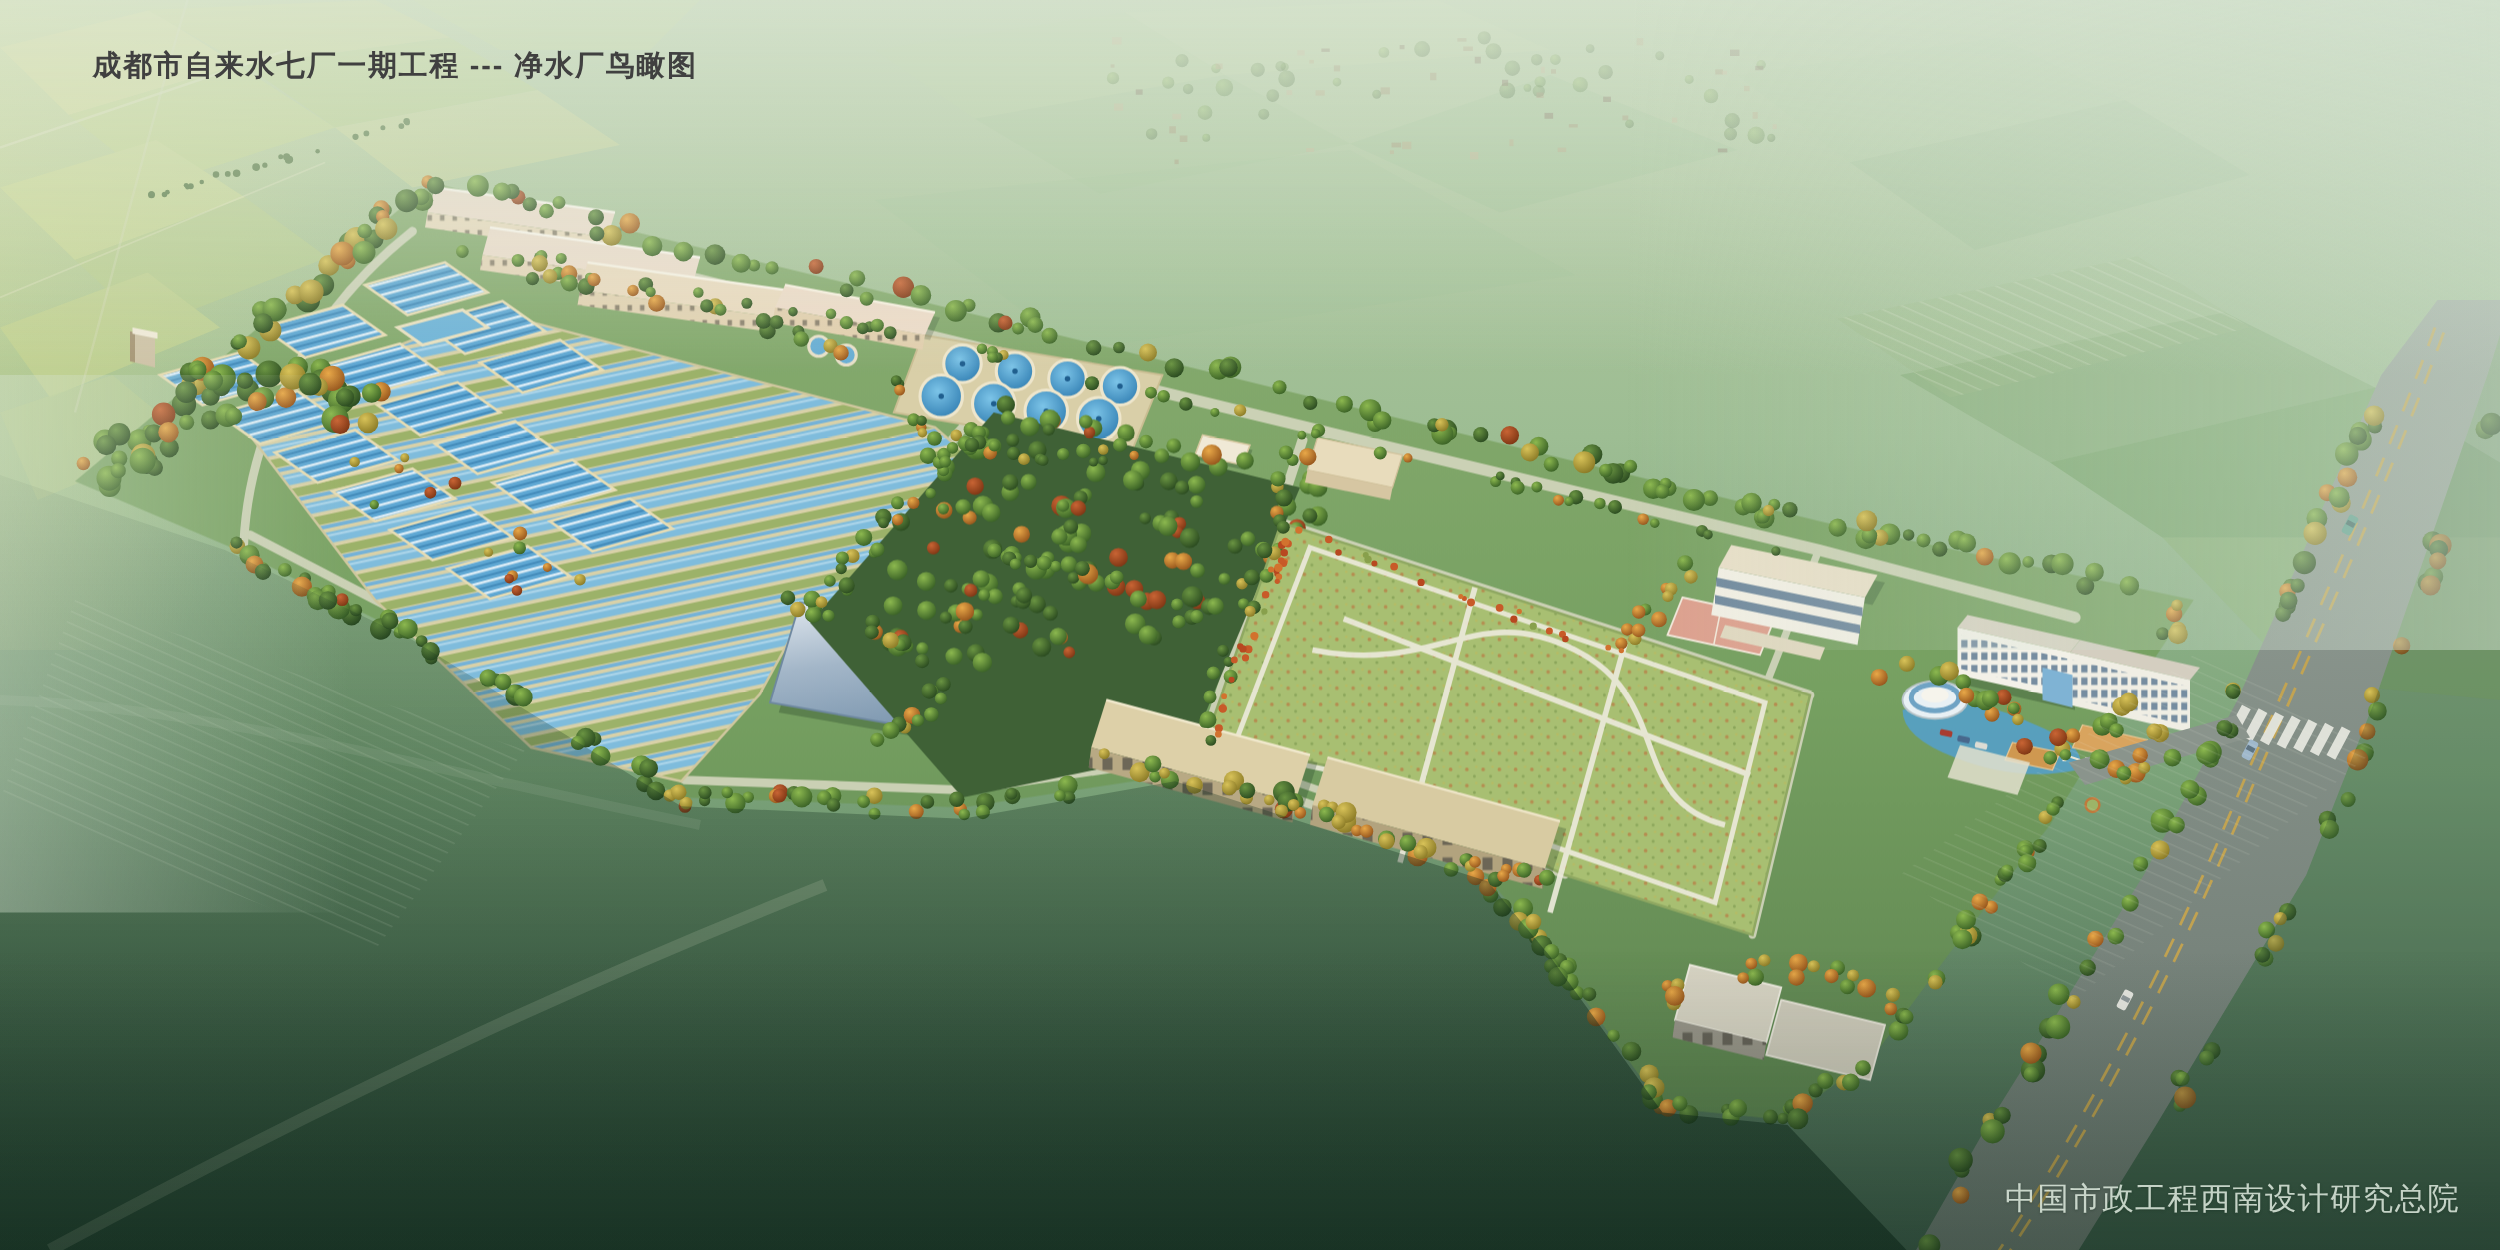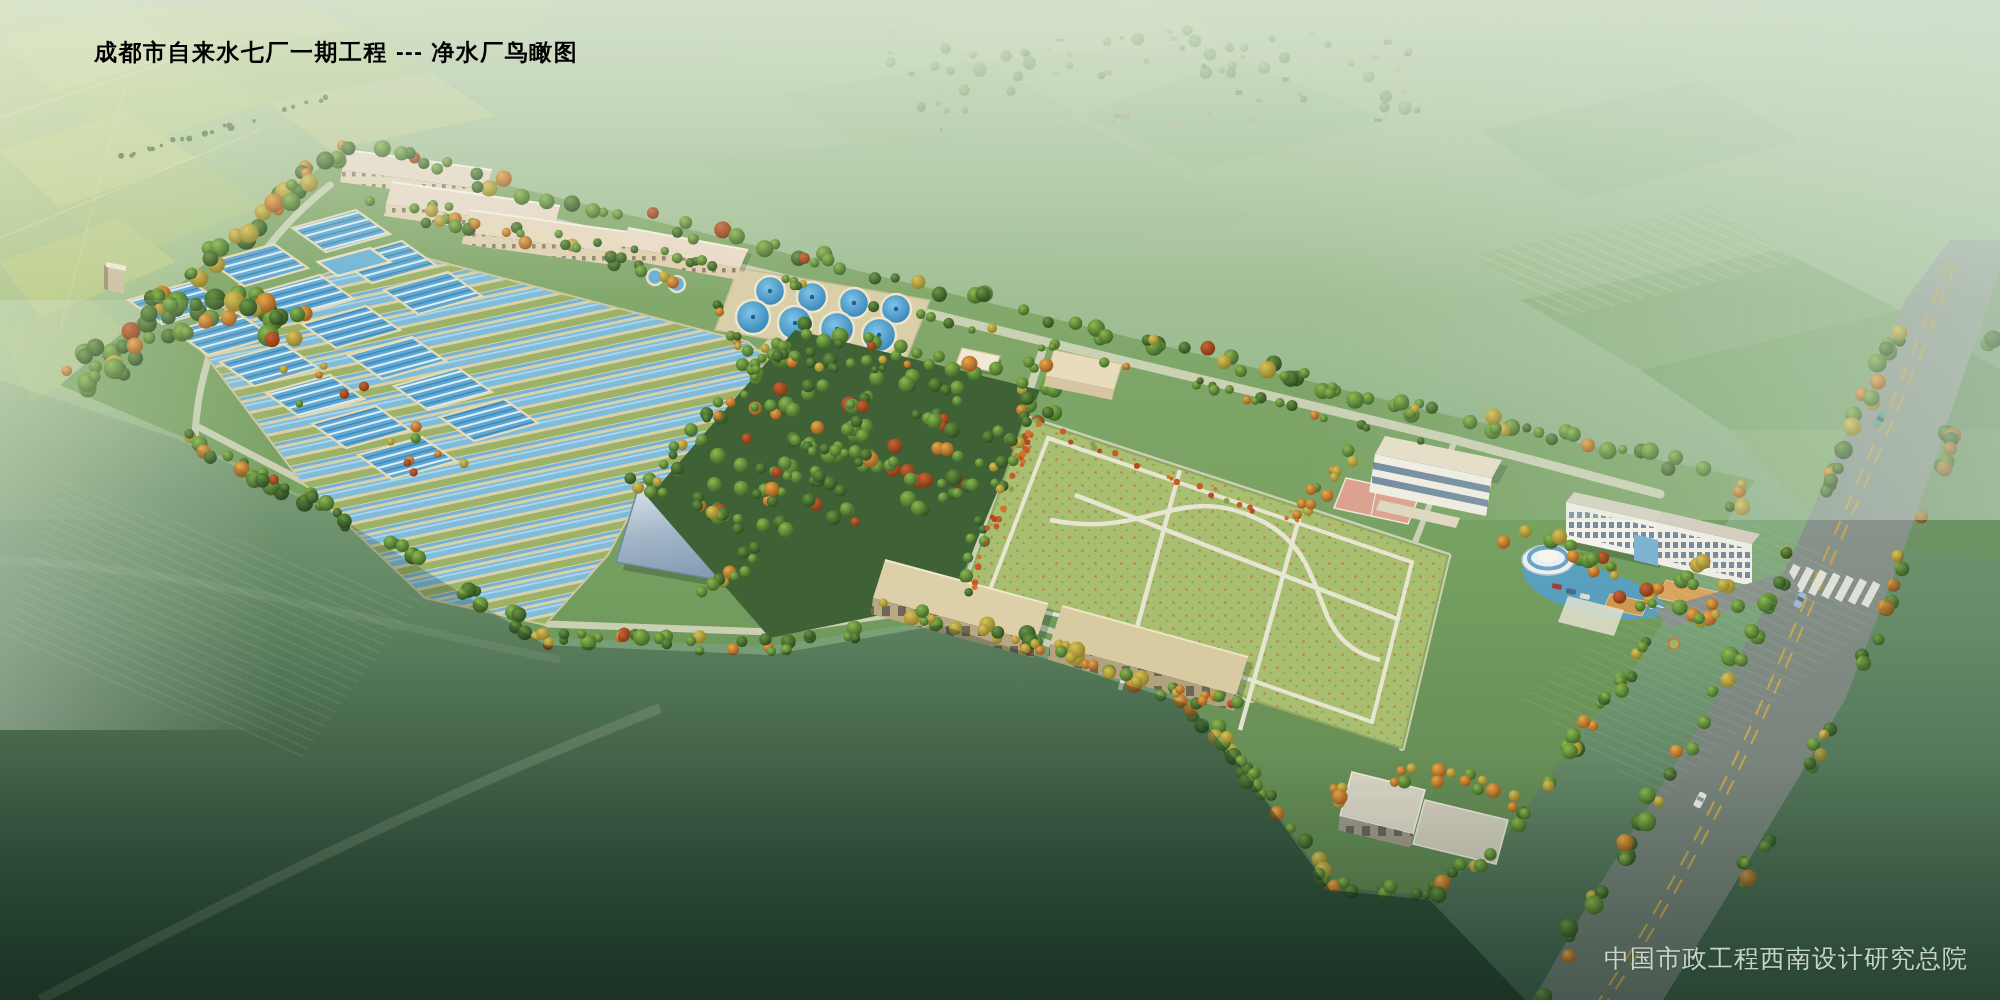--- a/index.html
+++ b/index.html
@@ -1,20 +1,20 @@
 <!DOCTYPE html>
 <html><head>
 <meta charset="utf-8">
 <style>
   html,body{margin:0;padding:0;background:#1d241f;}
   .stage{position:relative;width:2000px;height:1000px;overflow:hidden;
          font-family:"Liberation Sans",sans-serif;background:#9cb892;}
   .stage svg{position:absolute;left:0;top:0;}
   .title{position:absolute;left:74px;top:37px;font-size:23px;font-weight:700;
-         letter-spacing:1.5px;color:#000000;white-space:nowrap;margin-left:20px;}
+         letter-spacing:1.5px;color:#404040;white-space:nowrap;}
   .credit{position:absolute;left:1604px;top:942px;font-size:25px;font-weight:400;
           letter-spacing:1px;color:rgba(224,236,224,0.85);white-space:nowrap;
           text-shadow:0 1px 2px rgba(20,40,28,0.35);}
 </style>
 </head>
 <body>
 
 <div class="stage">
 <svg width="2000" height="1000" viewBox="0 0 2000 1000">
 <defs>

